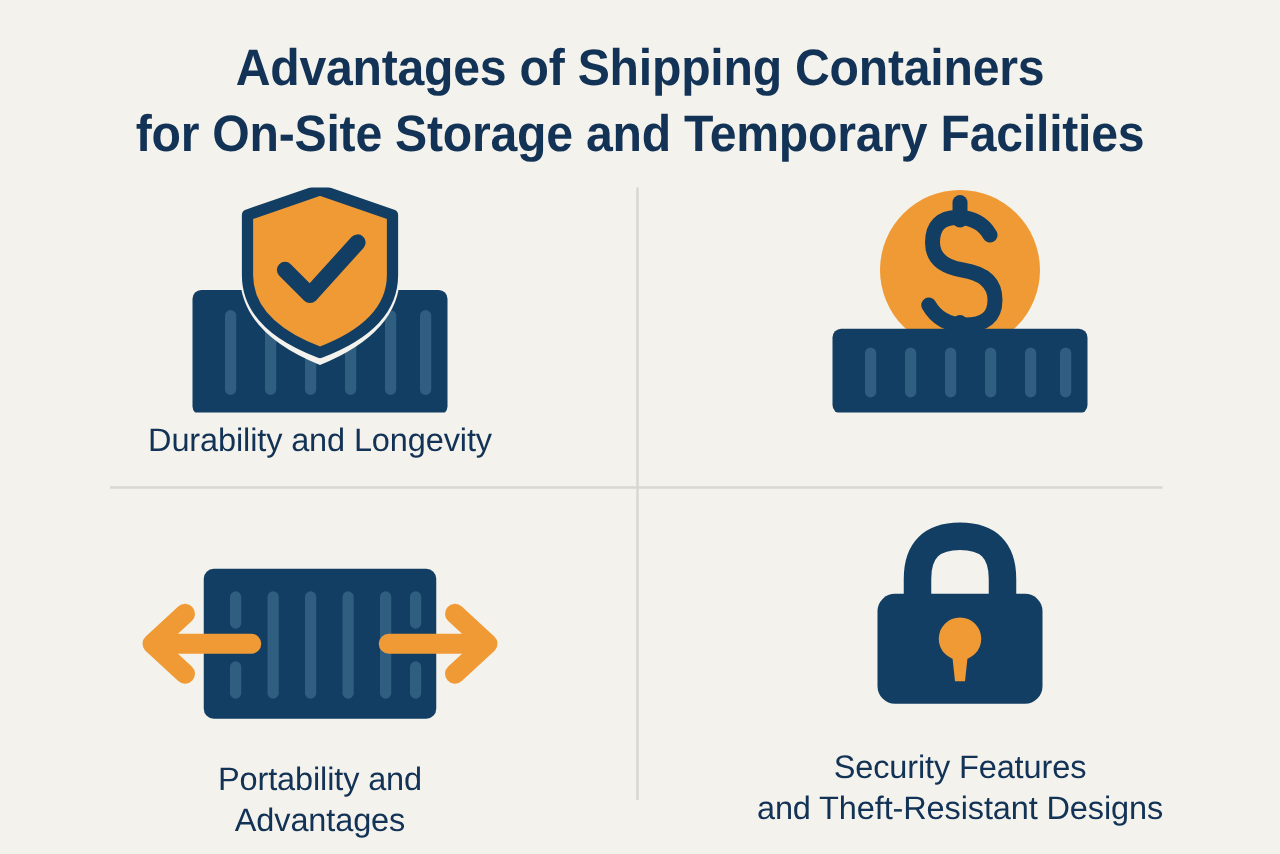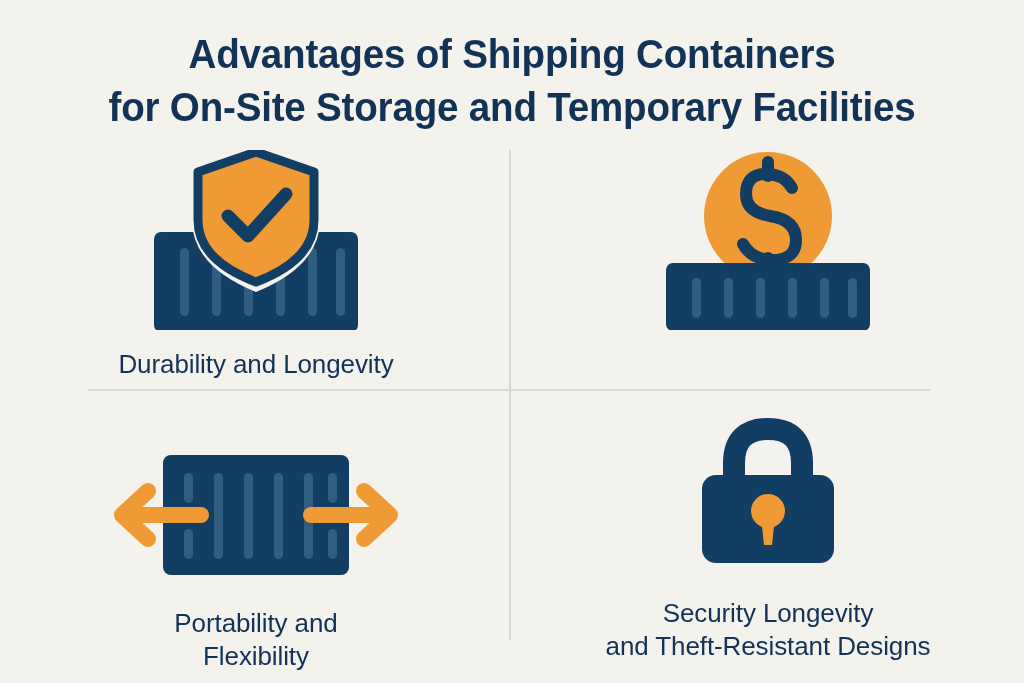--- a/index.html
+++ b/index.html
@@ -80,21 +80,21 @@
     justify-content: center;
   }
   .icon-wrap.short { height: 175px; }
 
   .label {
     color: #123256;
     font-size: 26px;
     line-height: 33px;
     text-align: center;
     white-space: pre-line;
-    margin-top: 18px;
+    margin-top: 6px;
     letter-spacing: -0.1px;
   }
   .quad-bl .label { margin-top: 22px; }
   .quad-br .label { margin-top: 24px; }
 </style>
 </head>
 <body>
 
 <div class="infographic">
 
@@ -177,32 +177,32 @@
           <path d="M42 46 L16 70 L42 94"></path>
         </g>
 
         <g stroke="#f09a35" stroke-width="16" stroke-linecap="round" stroke-linejoin="round" fill="none">
           <path d="M205 70 L282 70"></path>
           <path d="M258 46 L284 70 L258 94"></path>
         </g>
       </svg>
     </div>
     <div class="label">Portability and
-Flexibility</div>
+Advantages</div>
   </div>
 
   <div class="quad quad-br">
     <div class="icon-wrap short">
       <svg width="180" height="160" viewBox="0 0 180 160" aria-hidden="true">
 
         <path d="M56 72 L56 50 Q56 16 90 16 Q124 16 124 50 L124 72" fill="none" stroke="#123e63" stroke-width="22" stroke-linecap="butt"></path>
 
         <rect x="24" y="62" width="132" height="88" rx="14" fill="#123e63"></rect>
 
         <circle cx="90" cy="98" r="17" fill="#f09a35"></circle>
         <path d="M83 104 L97 104 L94 132 L86 132 Z" fill="#f09a35"></path>
       </svg>
     </div>
-    <div class="label">Security Longevity
+    <div class="label">Security Features
 and Theft-Resistant Designs</div>
   </div>
 
 </div>
 
 </body></html>

